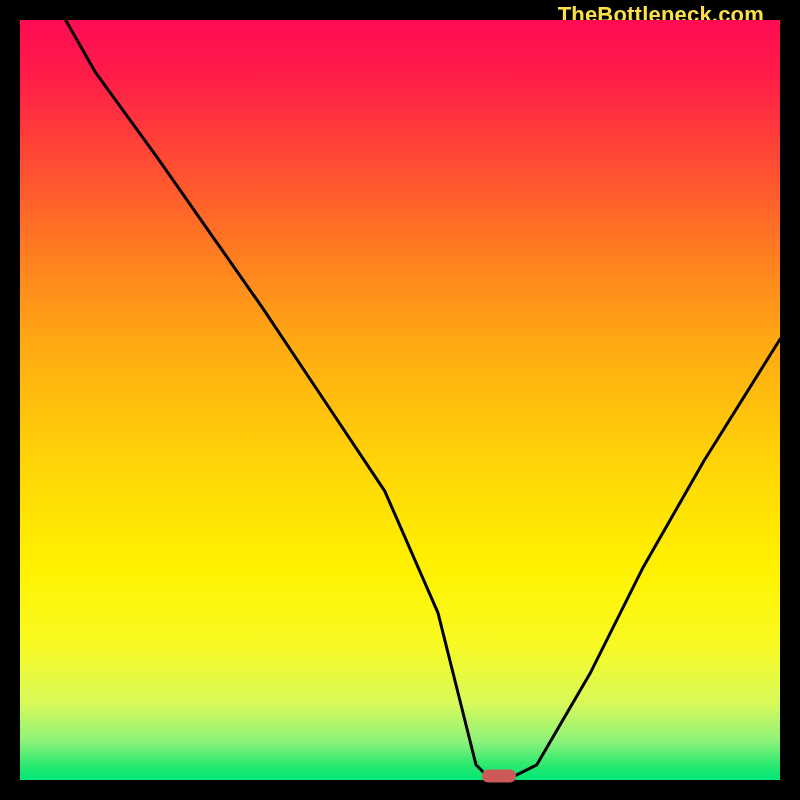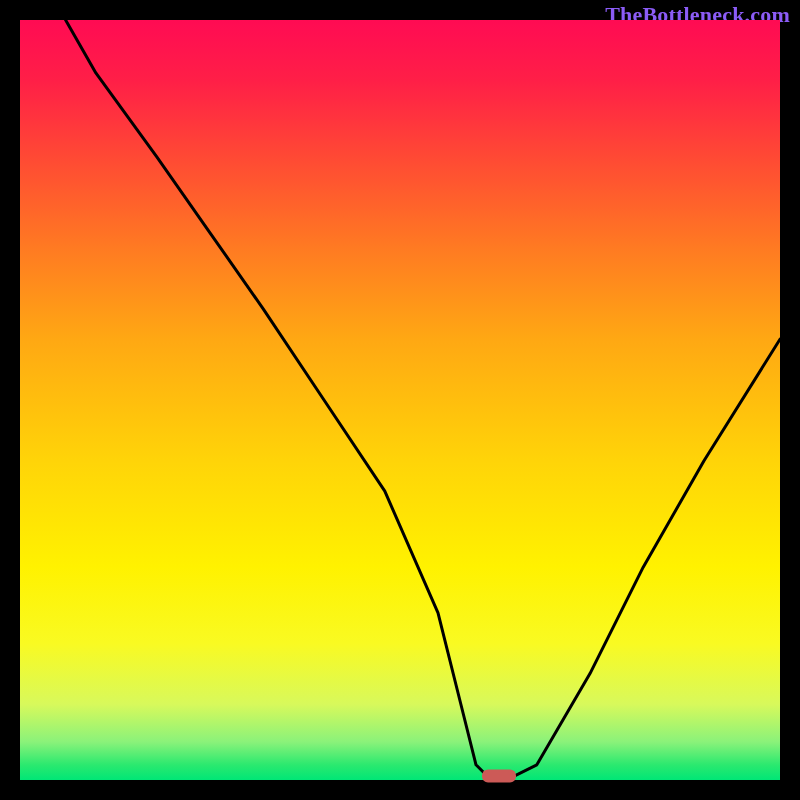--- a/index.html
+++ b/index.html
@@ -27,25 +27,25 @@
       #f9fa22 82%,
       #d8f95b 90%,
       #8af27a 95%,
       #2be96f 98%,
       #00e676 100%
     );
   }
   .watermark {
     position: absolute;
     top: 2px;
-    right: 10px;
-    font-family: Liberation Serif, serif;
+    right: 36px;
+    font-family: Liberation Sans, sans-serif;
     font-size: 22px;
     font-weight: bold;
-    color: #8b5cf6;
+    color: #fde047;
     letter-spacing: 0.2px;
   }
   svg.curve {
     position: absolute;
     left: 0;
     top: 0;
     width: 760px;
     height: 760px;
   }
   .marker {

